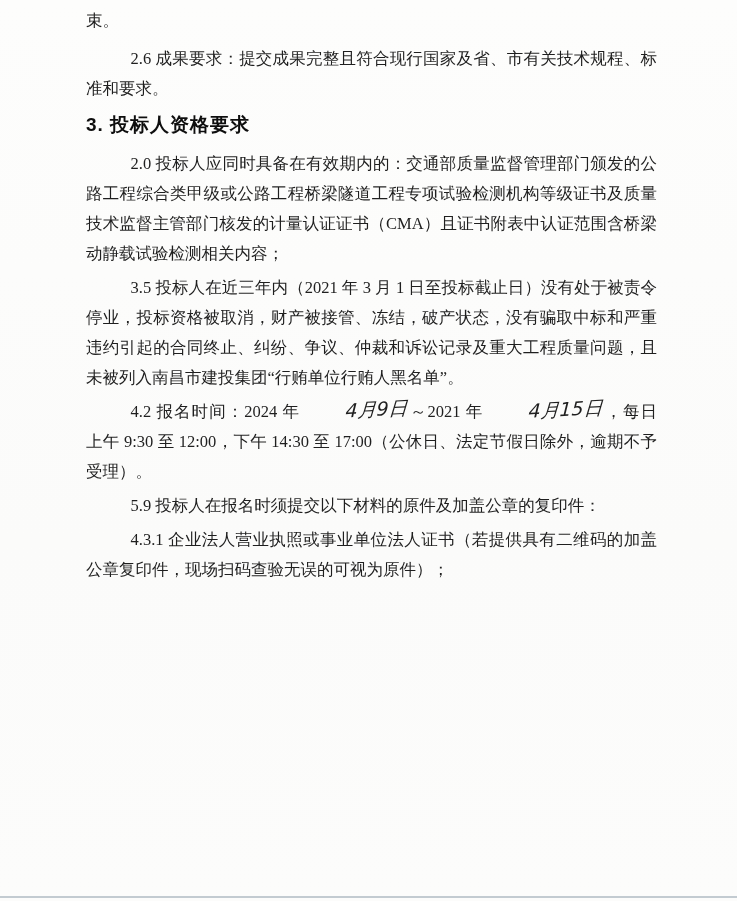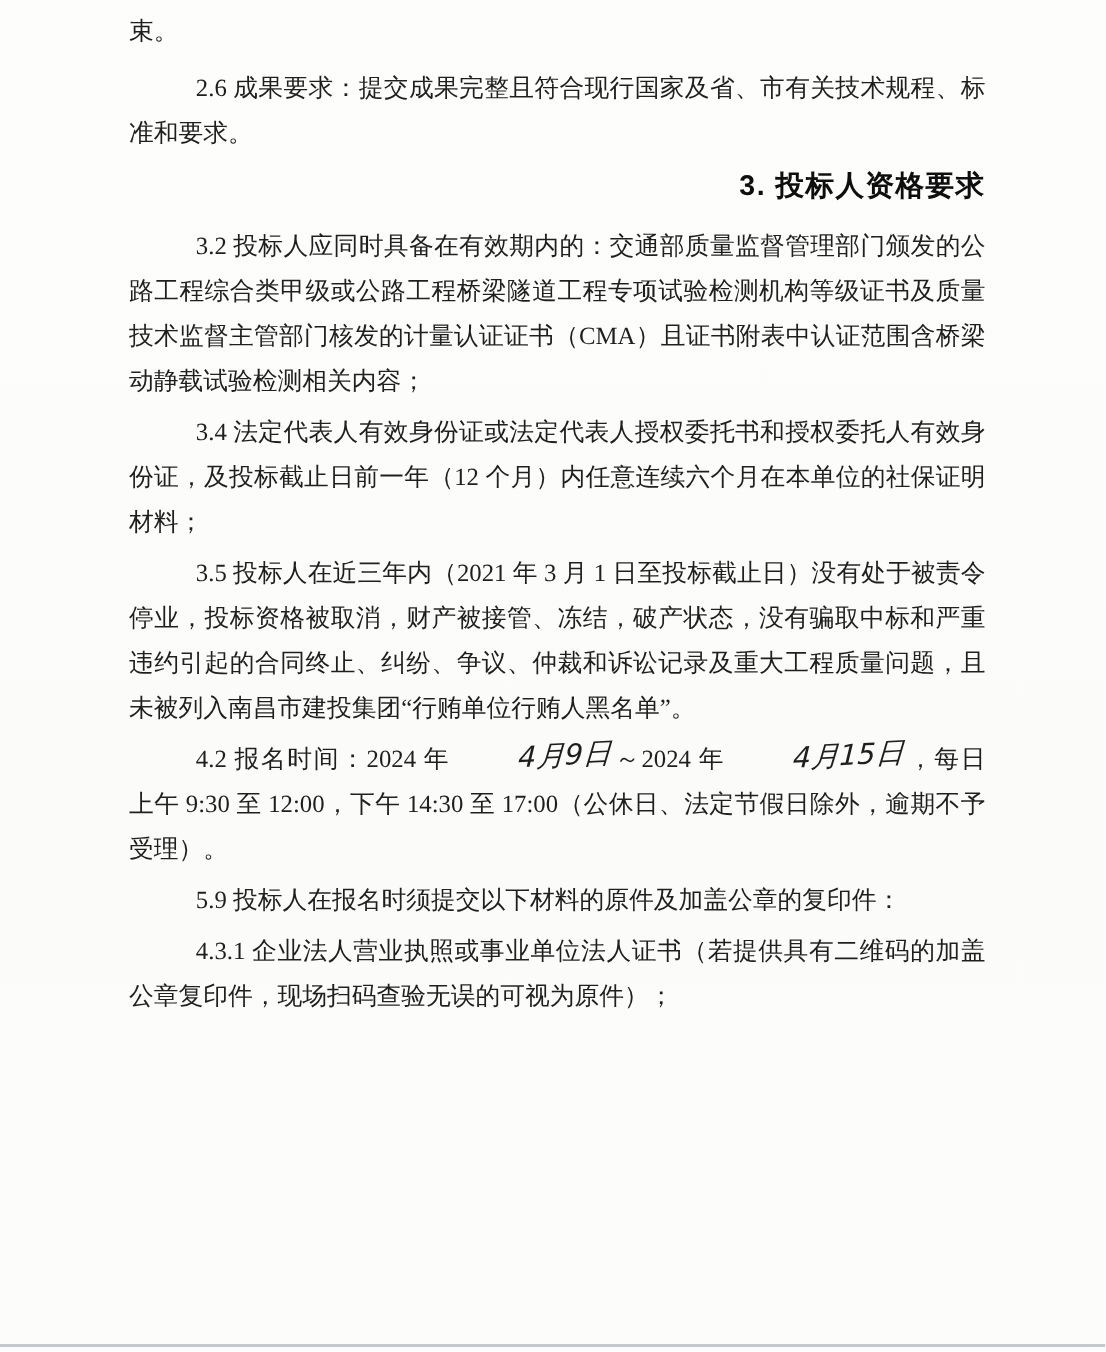--- a/index.html
+++ b/index.html
@@ -32,21 +32,21 @@
     margin-bottom: 8px;
   }
   .doc h2 {
     font-family: "Liberation Sans", "DejaVu Sans", sans-serif;
     font-size: 19px;
     font-weight: 700;
     color: #0e0e0e;
     line-height: 28px;
     margin: 7px 0 10px 0;
     text-indent: 0;
-    text-align: right;
+    text-align: left;
     letter-spacing: 1px;
   }
   .hw {
     display: inline-block;
     font-family: "DejaVu Sans", sans-serif;
     font-style: italic;
     font-weight: 500;
     font-size: 19px;
     line-height: 20px;
     transform: rotate(-3deg) skewX(-6deg);
@@ -67,28 +67,27 @@
 
 <div class="scan-page">
   <div class="doc">
 
     <p class="tail-line">束。</p>
 
     <p>2.6 成果要求：提交成果完整且符合现行国家及省、市有关技术规程、标准和要求。</p>
 
     <h2>3. 投标人资格要求</h2>
 
-    <p>3.2 投标人应同时具备在有效期内的：交通部质量监督管理部门颁发的公路工程综合类甲级或公路工程桥梁隧道工程专项试验检测机构等级证书及质量技术监督主管部门核发的计量认证证书（CMA）且证书附表中认证范围含桥梁动静载试验检测相关内容；</p>
-    <p>3.4 法定代表人有效身份证或法定代表人授权委托书和授权委托人有效身份证，及投标截止日前一年（12 个月）内任意连续六个月在本单位的社保证明材料；</p>
+    <p>2.0 投标人应同时具备在有效期内的：交通部质量监督管理部门颁发的公路工程综合类甲级或公路工程桥梁隧道工程专项试验检测机构等级证书及质量技术监督主管部门核发的计量认证证书（CMA）且证书附表中认证范围含桥梁动静载试验检测相关内容；</p>
     <p>3.5 投标人在近三年内（2021 年 3 月 1 日至投标截止日）没有处于被责令停业，投标资格被取消，财产被接管、冻结，破产状态，没有骗取中标和严重违约引起的合同终止、纠纷、争议、仲裁和诉讼记录及重大工程质量问题，且未被列入南昌市建投集团“行贿单位行贿人黑名单”。</p>
 
 
 
     <p>
-      <span>4.2 报名时间：2024 年</span><span class="hw">4月9日</span><span>～2024 年</span><span class="hw">4月15日</span><span>，每日上午 9:30 至 12:00，下午 14:30 至 17:00（公休日、法定节假日除外，逾期不予受理）。</span>
+      <span>4.2 报名时间：2024 年</span><span class="hw">4月9日</span><span>～2021 年</span><span class="hw">4月15日</span><span>，每日上午 9:30 至 12:00，下午 14:30 至 17:00（公休日、法定节假日除外，逾期不予受理）。</span>
     </p>
 
     <p>5.9 投标人在报名时须提交以下材料的原件及加盖公章的复印件：</p>
     <p>4.3.1 企业法人营业执照或事业单位法人证书（若提供具有二维码的加盖公章复印件，现场扫码查验无误的可视为原件）；</p>
 
   </div>
   <div class="page-bottom-edge"></div>
 </div>
 
 </body></html>

